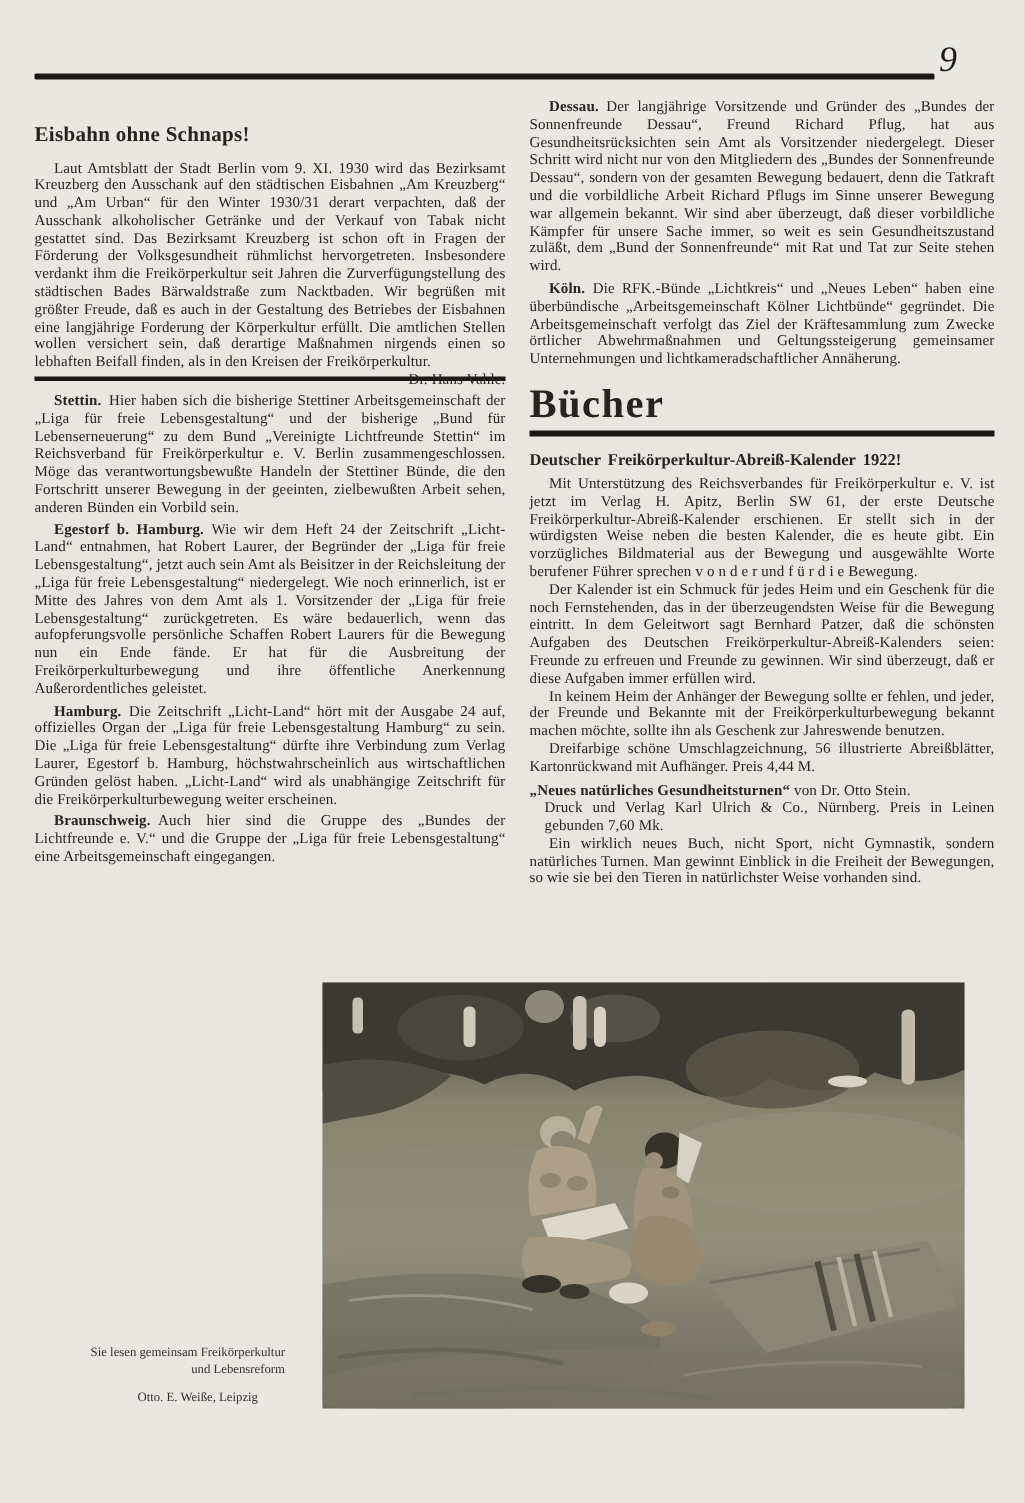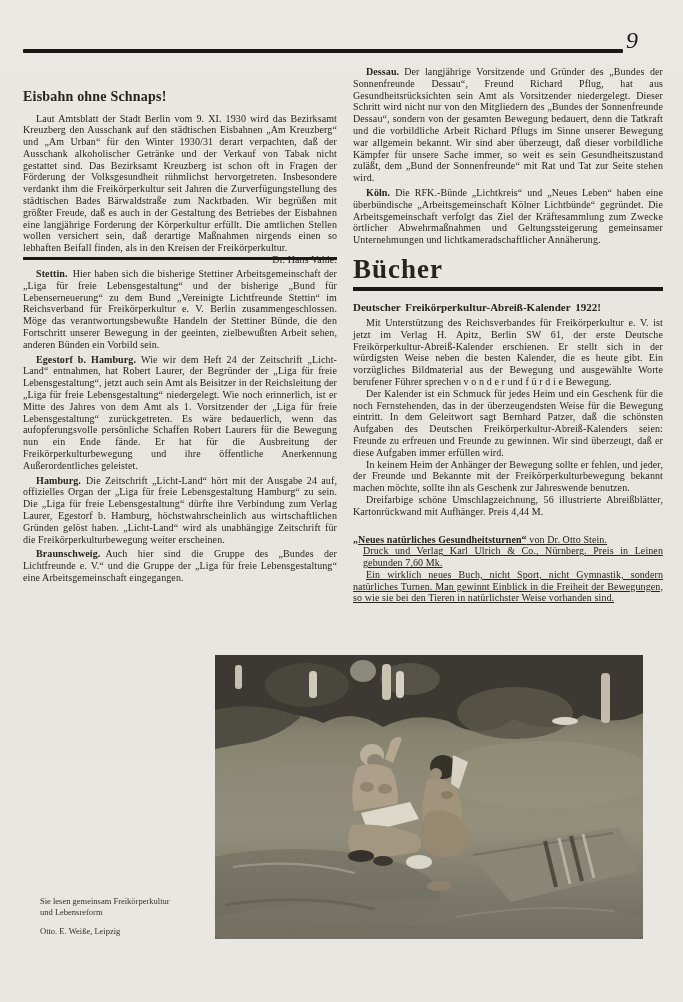--- a/index.html
+++ b/index.html
@@ -39,30 +39,30 @@
     letter-spacing:0.2px;word-spacing:4px;white-space:nowrap;
   }
   .section-rule{height:3px;background:#1a1916;margin:3px 0 8px 0;}
   .buecher-heading{
     font-size:27px;font-weight:bold;margin:8px 0 0 0;letter-spacing:1px;
   }
   .buecher-rule{height:4px;background:#1a1916;margin:2px 0 10px 0;}
   .review-title{
     font-size:11px;font-weight:bold;margin:0 0 4px 0;text-align:left;word-spacing:2px;
   }
-  .review2-block{margin-top:16px;text-decoration:underline;}
+  .review2-block{margin-top:4px;}
   .publisher{margin-left:10px;text-align:justify;}
   .photo{
     position:absolute;left:215px;top:655px;width:428px;height:284px;
     background:#8f8c82;
   }
   .photo svg{display:block;}
   .caption{
-    position:absolute;left:40px;top:896px;width:162px;
-    font-size:8.5px;line-height:11px;color:#33312c;
+    position:absolute;left:28px;top:896px;width:162px;
+    font-size:8.5px;line-height:11px;text-align:right;color:#33312c;
   }
   .caption .credit{margin-top:8px;padding-right:18px;}
 </style>
 </head>
 <body>
 
 <div class="page">
 
   <div class="page-number">9</div>
   <div class="header-rule"></div>

